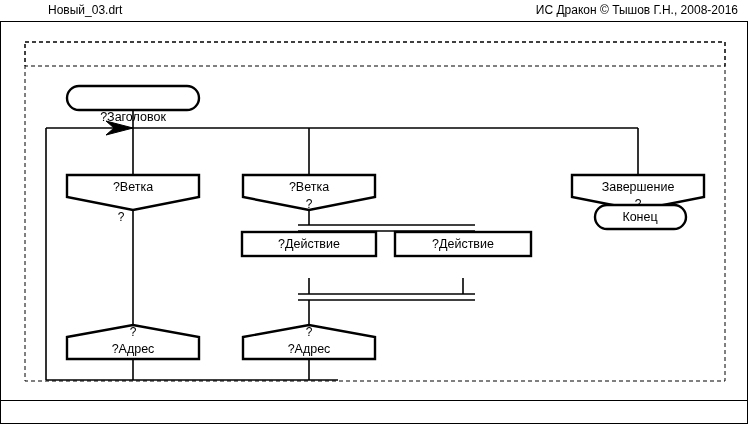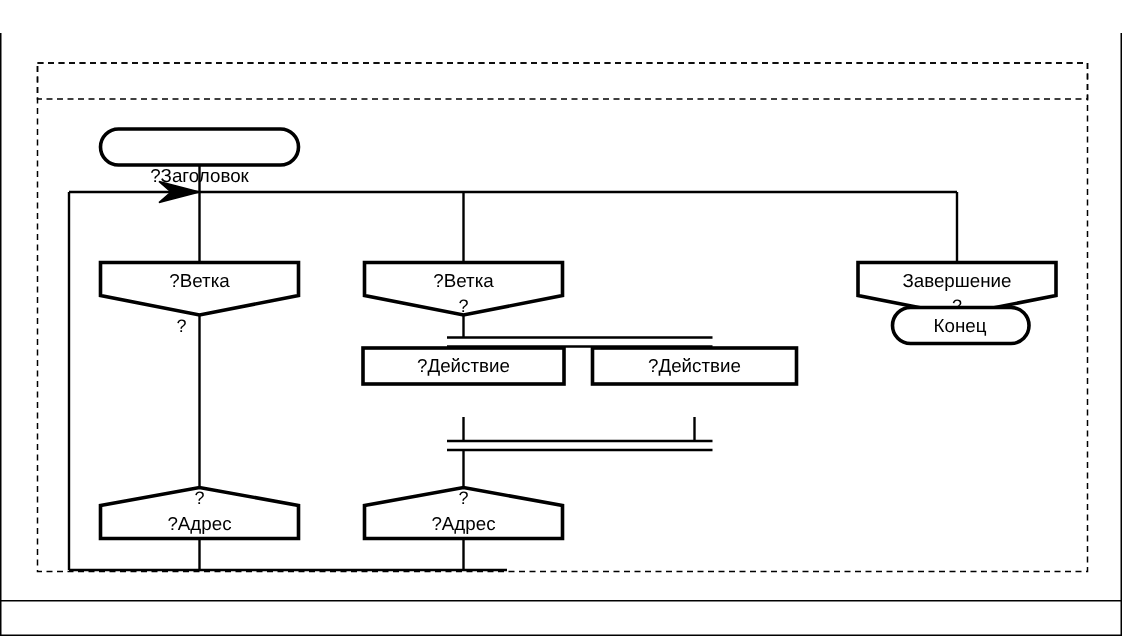--- a/index.html
+++ b/index.html
@@ -88,20 +88,24 @@
     font-family: "Liberation Sans", sans-serif;
     font-size: 12px;
     fill: #000000;
   }
 </style>
 </head>
 <body>
 
 <div id="app">
 
+  <div class="titlebar">
+    <span class="title-left">Новый_03.drt</span>
+    <span class="title-right">ИС Дракон © Тышов Г.Н., 2008-2016</span>
+  </div>
 
   <div class="canvas-frame">
     <svg class="svg-layer" width="748" height="378" viewBox="0 0 748 378">
 
       <rect x="24" y="20" width="700" height="339" fill="none" stroke="#000000" stroke-width="1" stroke-dasharray="4,3"></rect>
       <rect x="24" y="20" width="700" height="24" fill="none" stroke="#000000" stroke-width="1" stroke-dasharray="4,3"></rect>
 
       <line x1="132" y1="87" x2="132" y2="153" stroke="#000000" stroke-width="1.6"></line>
 
       <line x1="45" y1="106" x2="132" y2="106" stroke="#000000" stroke-width="1.6"></line>

